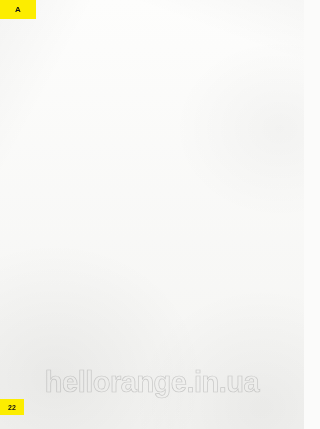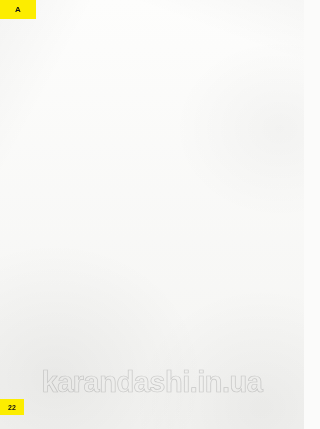--- a/index.html
+++ b/index.html
@@ -554,13 +554,13 @@
       <i style="background: rgb(18, 138, 148);"></i>
       <i style="background: rgb(255, 255, 255);"></i>
       <i style="background: rgb(232, 232, 232);"></i>
     </div>
 </div>
 
 <div class="page-tab">
   <span>22</span>
 </div>
 
-<div class="wm">karandashi.in.ua</div>
+<div class="wm">hellorange.in.ua</div>
 
 </body></html>

